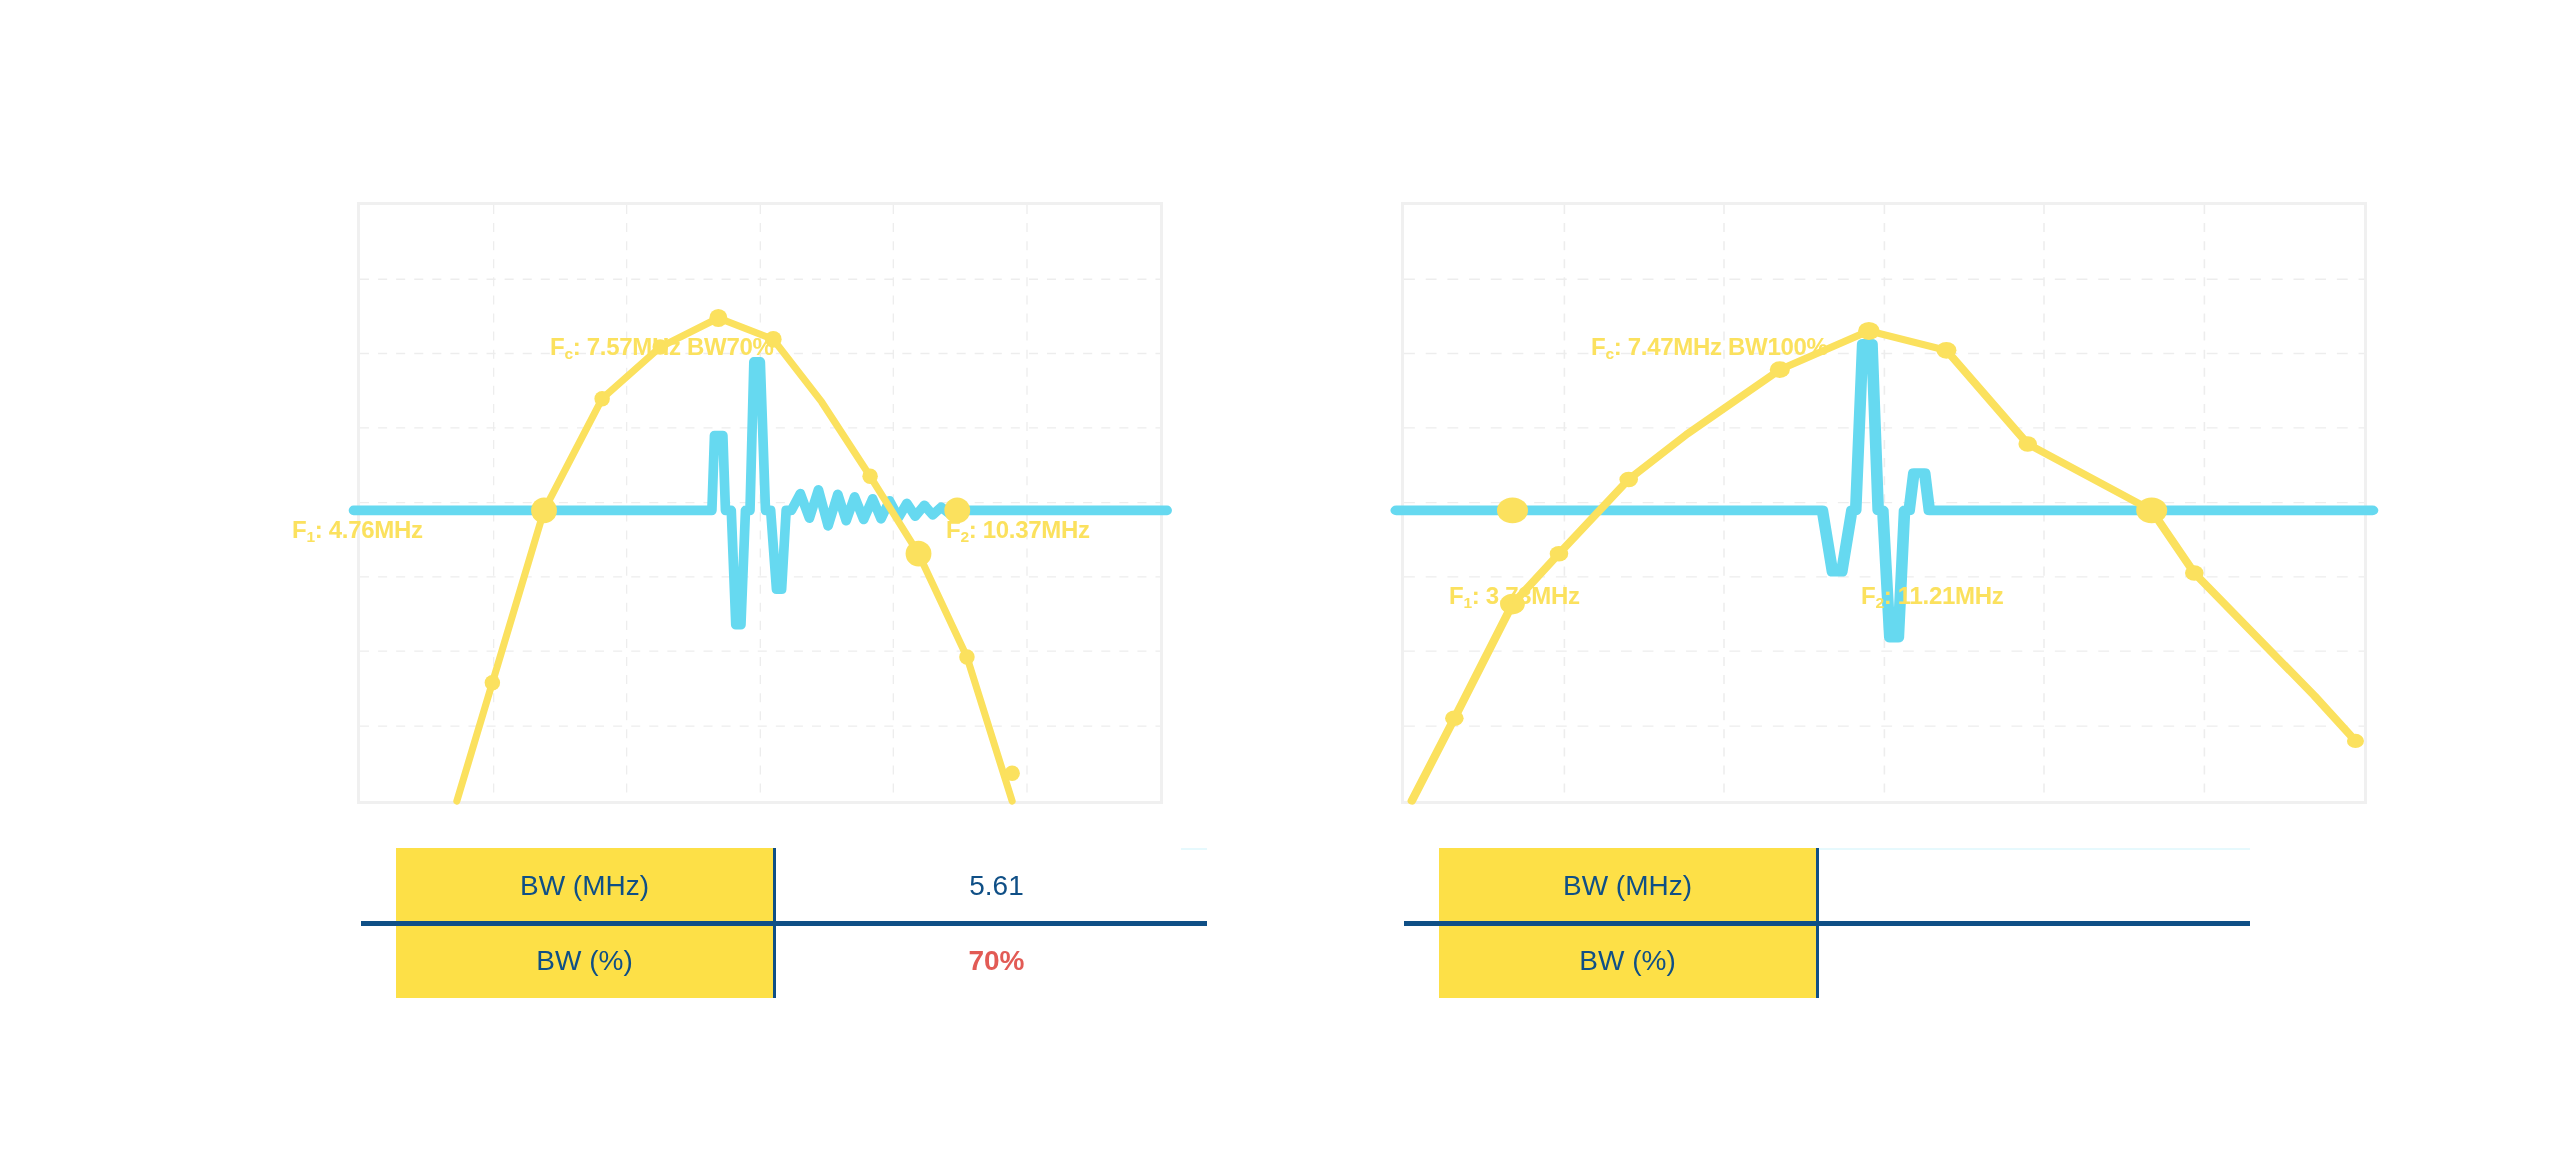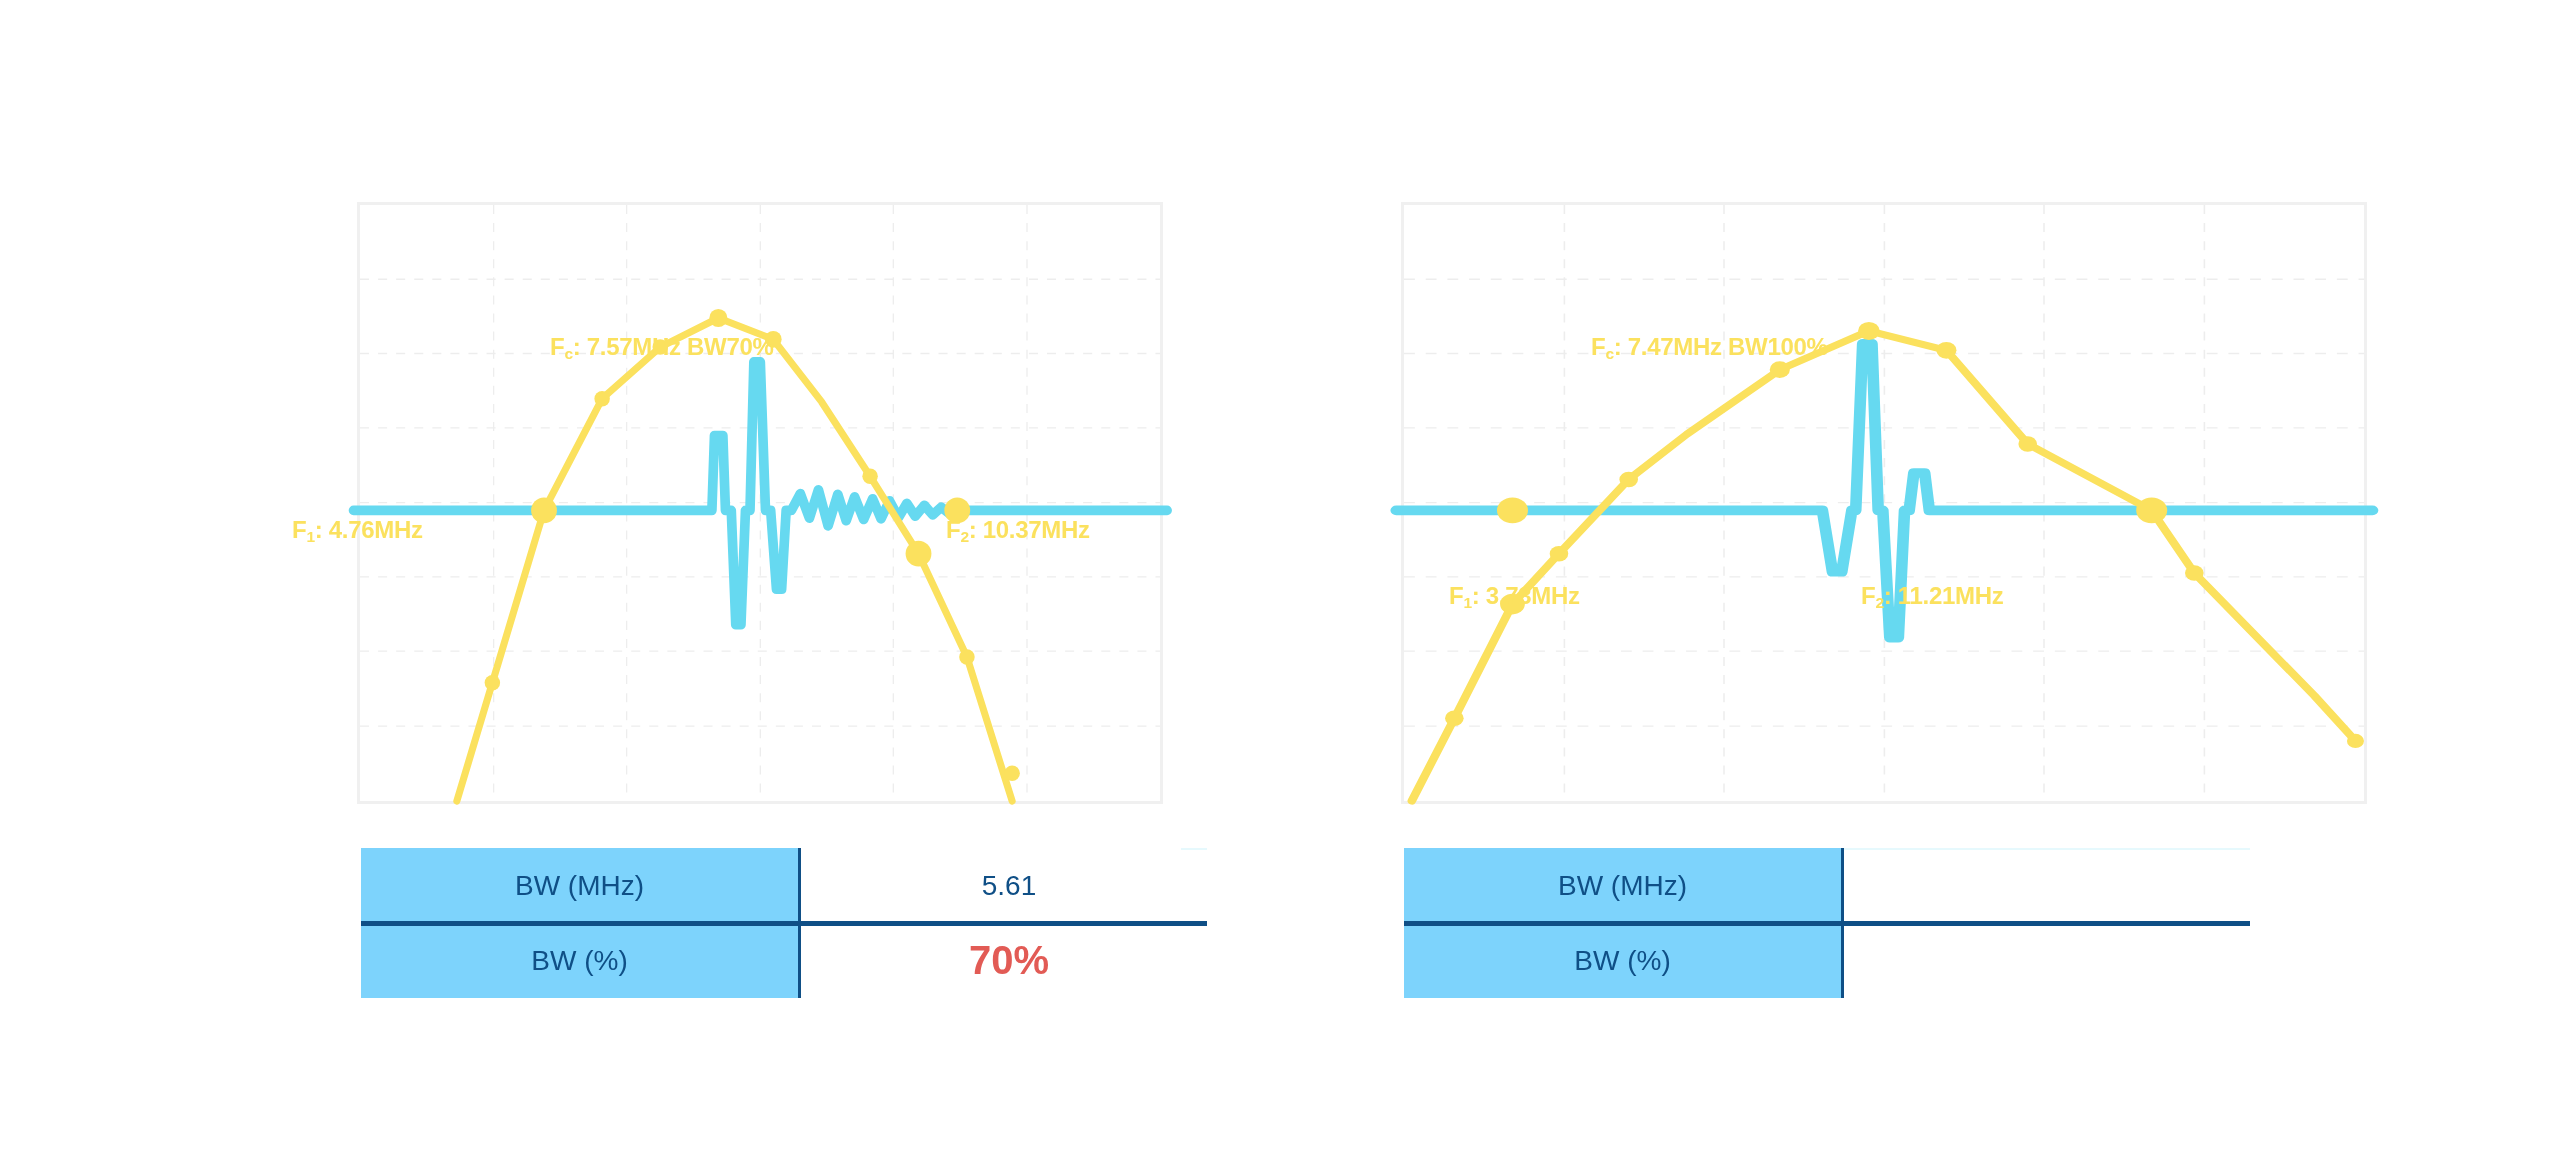--- a/index.html
+++ b/index.html
@@ -71,49 +71,50 @@
     position: absolute;
     left: 0;
     width: 100%;
     height: 75px;
     display: flex;
   }
   .bw-row-1 { top: 0; }
   .bw-row-2 { top: 75px; }
 
   .bw-key {
-    width: 440px;
-    background: #7dd3fc;
+    width: 380px;
+    background: #fde047;
     color: #0f4f86;
     font-size: 28px;
     font-weight: normal;
     display: flex;
     align-items: center;
     justify-content: center;
     box-sizing: border-box;
     border-right: 3.2px solid #0f4f86;
     font-family: "Liberation Sans", sans-serif;
+    margin-left: 35px;
   }
   .bw-val {
     flex: 1;
     background: #ffffff;
     display: flex;
     align-items: center;
     justify-content: center;
     box-sizing: border-box;
     padding-left: 36px;
   }
   .bw-val-num {
     color: #0f4f86;
     font-size: 28px;
     font-family: "Liberation Sans", sans-serif;
   }
   .bw-val-pct {
     color: #e25b55;
-    font-size: 40px;
+    font-size: 28px;
     font-weight: bold;
     font-family: "Liberation Sans", sans-serif;
   }
   .bw-divider {
     position: absolute;
     left: 0;
     top: 73px;
     width: 846px;
     height: 4.5px;
     background: #0f4f86;

